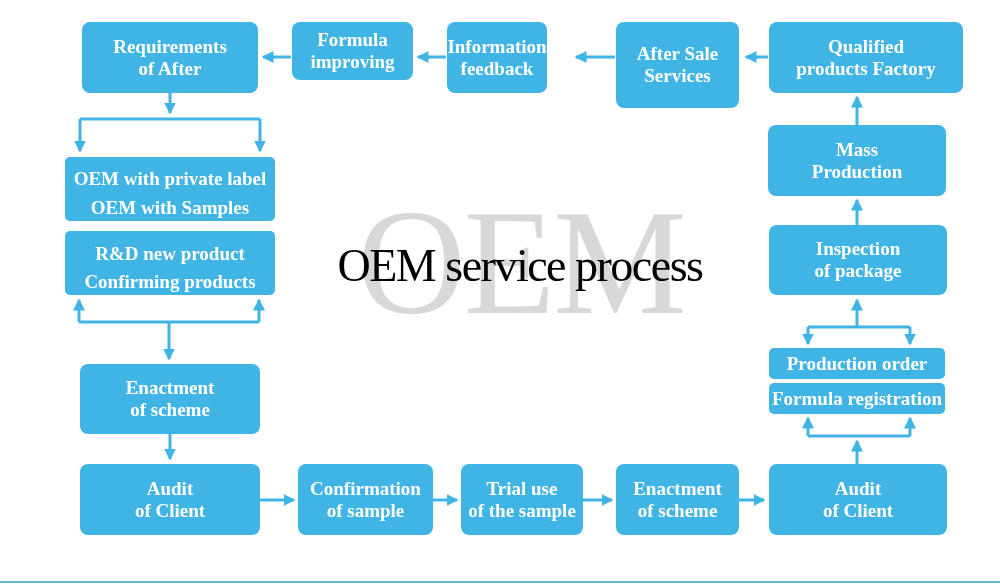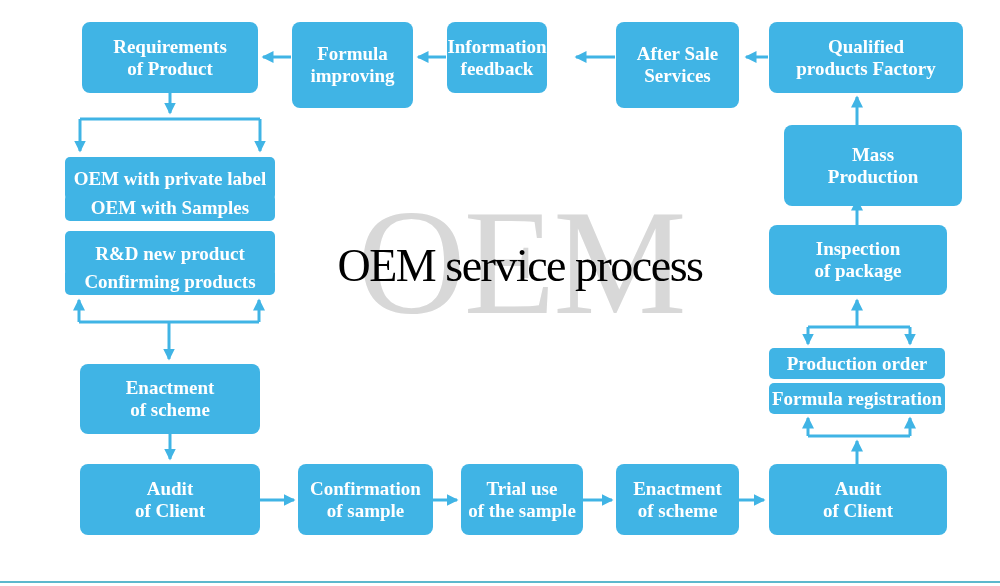--- a/index.html
+++ b/index.html
@@ -154,23 +154,23 @@
 
     <g>
       <line x1="857" y1="125" x2="857" y2="97" marker-end="url(#ah)"></line>
     </g>
   </svg>
 
   <div class="title">OEM service process</div>
 
   <div class="node big" style="left:82px;top:22px;width:176px;height:71px">
     <span class="lbl">Requirements
-of Product</span>
-  </div>
-  <div class="node big" style="left:292px;top:22px;width:121px;height:86px">
+of After</span>
+  </div>
+  <div class="node big" style="left:292px;top:22px;width:121px;height:58px">
     <span class="lbl">Formula
 improving</span>
   </div>
   <div class="node big" style="left:447px;top:22px;width:100px;height:71px">
     <span class="lbl">Information
 feedback</span>
   </div>
   <div class="node big" style="left:616px;top:22px;width:123px;height:86px">
     <span class="lbl">After Sale
 Services</span>
@@ -222,19 +222,19 @@
   <div class="node small" style="left:769px;top:383px;width:176px;height:31px">
     <span class="lbl">Formula registration</span>
   </div>
   <div class="node small" style="left:769px;top:348px;width:176px;height:31px">
     <span class="lbl">Production order</span>
   </div>
   <div class="node big" style="left:769px;top:225px;width:178px;height:70px">
     <span class="lbl">Inspection
 of package</span>
   </div>
-  <div class="node big" style="left:784px;top:125px;width:178px;height:81px">
+  <div class="node big" style="left:768px;top:125px;width:178px;height:71px">
     <span class="lbl">Mass
 Production</span>
   </div>
 
   <div class="footer-line"></div>
 </div>
 
 </body></html>

